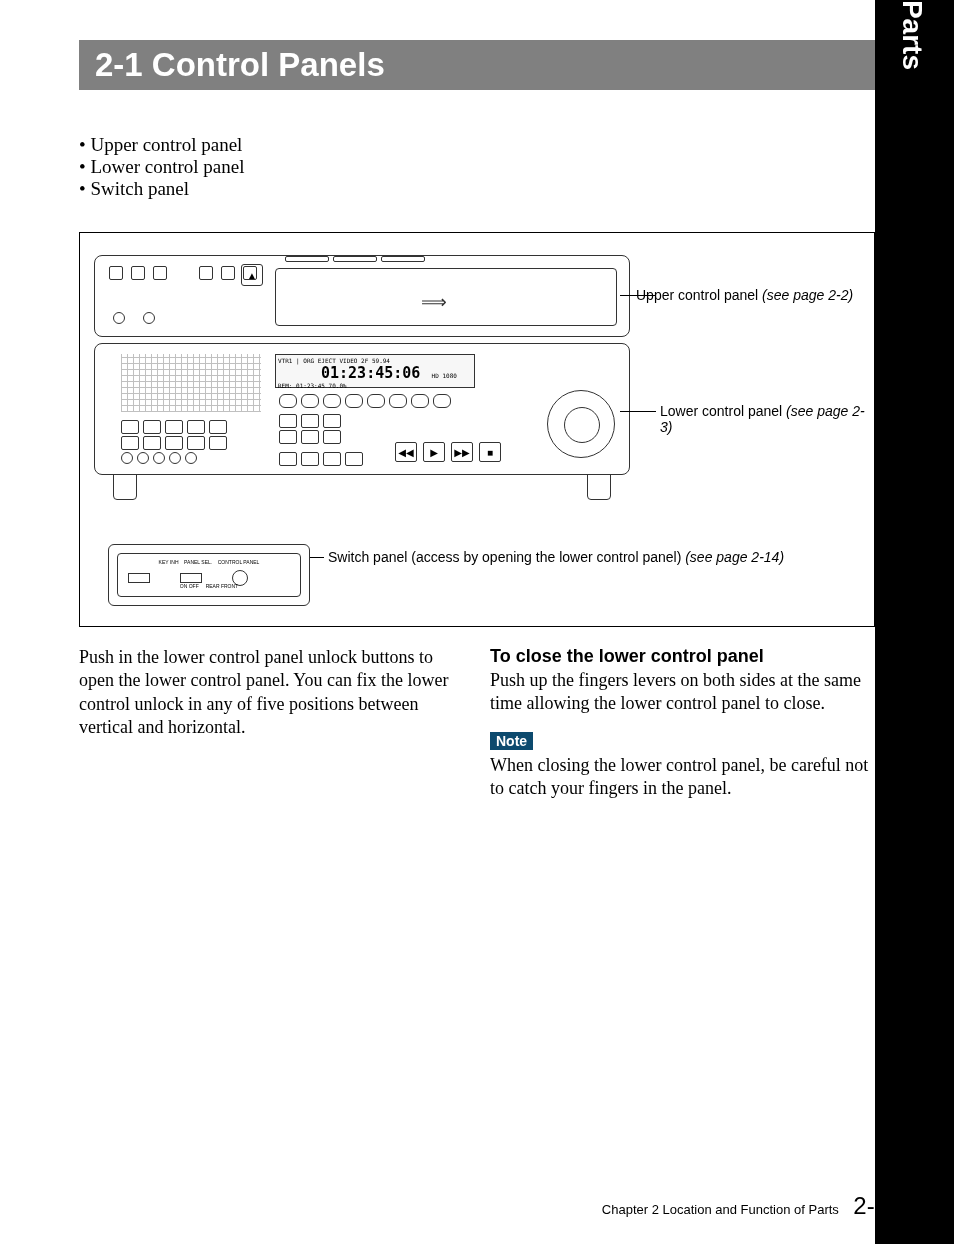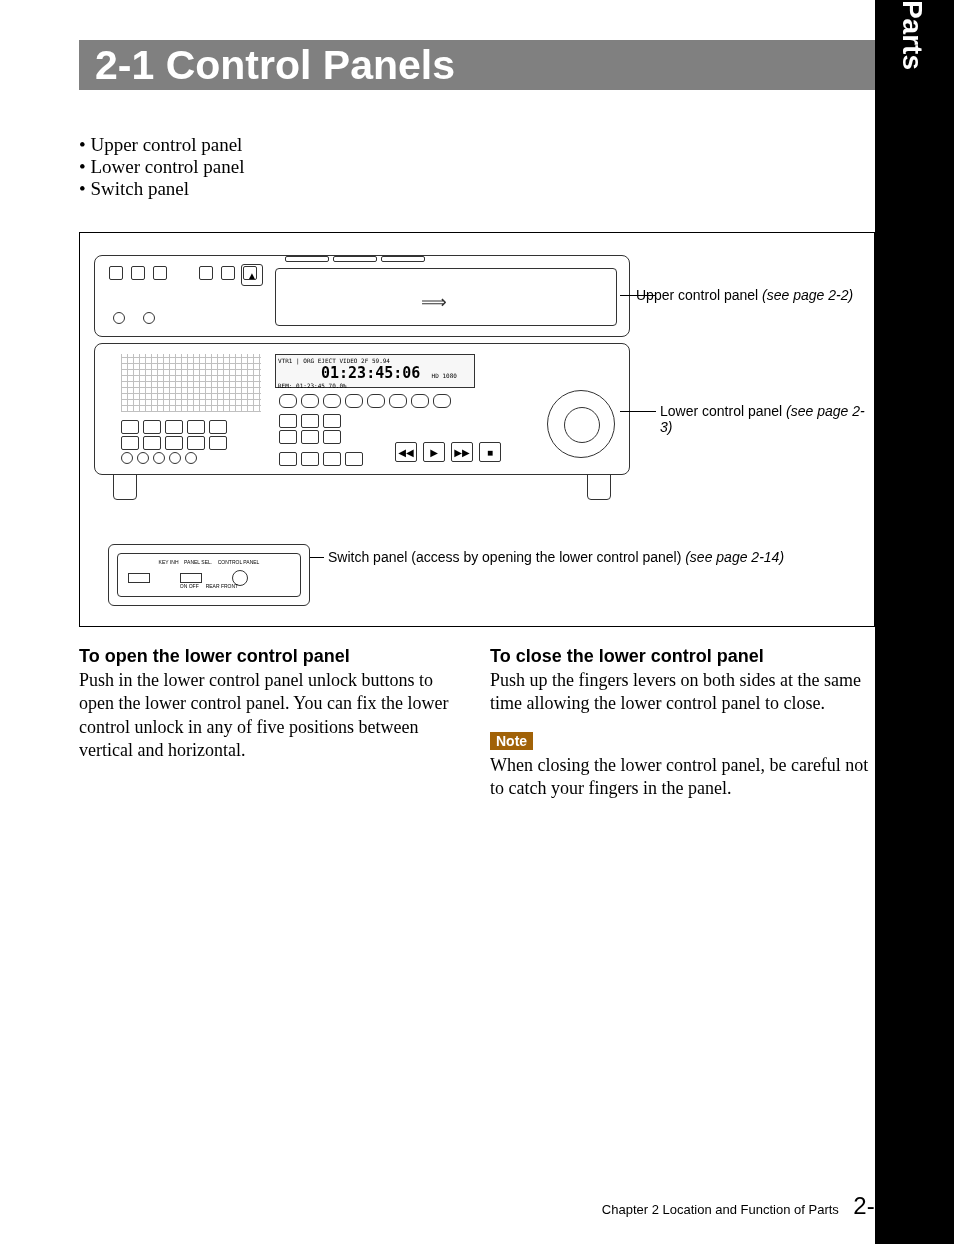--- a/index.html
+++ b/index.html
@@ -1,21 +1,21 @@
 <!DOCTYPE html>
 <html><head>
 <meta charset="utf-8">
 <style>
   html,body{margin:0;padding:0;background:#fff;}
   body{font-family:"Times New Roman",Times,serif;color:#000;width:954px;height:1244px;position:relative;}
   .page{position:absolute;left:0;top:0;width:875px;height:1244px;background:#fff;}
   .blacktab{position:absolute;right:0;top:0;width:79px;height:1244px;background:#000;}
   .vtext{position:absolute;top:70px;right:26px;transform-origin:top right;transform:rotate(90deg);white-space:nowrap;font-family:Arial,Helvetica,sans-serif;color:#fff;font-size:28px;font-weight:bold;}
   .titlebar{position:absolute;left:79px;top:40px;width:796px;height:50px;background:#808080;display:flex;align-items:center;}
-  .titlebar h1{margin:0;padding-left:16px;color:#fff;font-family:Arial,Helvetica,sans-serif;font-size:41px;font-weight:bold;}
+  .titlebar h1{margin:0;padding-left:16px;color:#fff;font-family:Arial,Helvetica,sans-serif;font-size:33px;font-weight:bold;}
   .intro{position:absolute;left:79px;top:130px;width:780px;font-size:19px;}
   .intro ul{list-style:none;padding:0;margin:4px 0 0 0;}
   .intro li{padding-left:12px;text-indent:-12px;}
   .intro li::before{content:"• ";}
   .bigfig{position:absolute;left:79px;top:232px;width:796px;height:395px;border:1px solid #000;box-sizing:border-box;}
   .device{position:absolute;left:14px;top:22px;width:536px;}
   .upanel,.lpanel{border:1.5px solid #333;border-radius:8px;background:#fff;position:relative;}
   .upanel{height:80px;}
   .lpanel{height:130px;margin-top:6px;}
   .slot{position:absolute;left:180px;top:12px;width:340px;height:56px;border:1.5px solid #333;border-radius:4px;}
@@ -42,21 +42,21 @@
   .switchbox{position:absolute;left:28px;bottom:20px;width:200px;height:60px;border:1.5px solid #333;border-radius:6px;}
   .switchbox .inner{position:absolute;left:8px;top:8px;right:8px;bottom:8px;border:1px solid #333;border-radius:4px;}
   .sblabels{position:absolute;top:6px;left:0;right:0;font-family:Arial,sans-serif;font-size:5px;text-align:center;line-height:1;}
   .callout{position:absolute;font-family:Arial,Helvetica,sans-serif;font-size:14px;}
   .callout em{font-style:italic;}
   .co-line{position:absolute;height:1px;background:#000;}
   .columns{position:absolute;left:79px;top:646px;width:796px;display:flex;gap:26px;}
   .col{flex:1;font-size:18px;}
   .col h3{font-family:Arial,Helvetica,sans-serif;font-size:18px;font-weight:bold;margin:0 0 2px 0;}
   .col p{margin:0 0 14px 0;line-height:1.3;}
-  .notebox{display:inline-block;background:#a16207;color:#fff;font-family:Arial,sans-serif;font-size:14px;font-weight:bold;padding:1px 6px;margin-bottom:4px;}
+  .notebox{display:inline-block;background:#0c4a6e;color:#fff;font-family:Arial,sans-serif;font-size:14px;font-weight:bold;padding:1px 6px;margin-bottom:4px;}
   .smallfig{border:1px solid #000;width:384px;height:280px;margin-top:14px;position:relative;font-family:Arial,sans-serif;font-size:14px;box-sizing:border-box;padding:10px 14px;}
   .iso{position:absolute;left:30px;top:50px;width:320px;height:210px;}
   .footer{position:absolute;left:92px;bottom:24px;width:796px;text-align:right;font-family:Arial,sans-serif;}
   .footer .chap{font-size:13px;}
   .footer .pn{font-size:24px;margin-left:10px;}
 </style>
 </head>
 <body>
 
 <div class="page">
@@ -195,21 +195,20 @@
       <span>Lower control panel </span><em>(see page 2-3)</em>
     </div>
     <div class="co-line" style="left:230px;top:324px;width:14px;"></div>
     <div class="callout" style="left:248px;top:316px;width:530px;">
       <span>Switch panel (access by opening the lower control panel) </span><em>(see page 2-14)</em>
     </div>
   </div>
 
   <div class="columns">
     <div class="col">
-      <h3>To open the lower control panel</h3>
       <p>Push in the lower control panel unlock buttons to open the lower control panel. You can fix the lower control unlock in any of five positions between vertical and horizontal.</p>
     </div>
     <div class="col">
       <h3>To close the lower control panel</h3>
       <p>Push up the fingers levers on both sides at the same time allowing the lower control panel to close.</p>
       <div class="notebox">Note</div>
       <p>When closing the lower control panel, be careful not to catch your fingers in the panel.</p>
     </div>
   </div>
 

